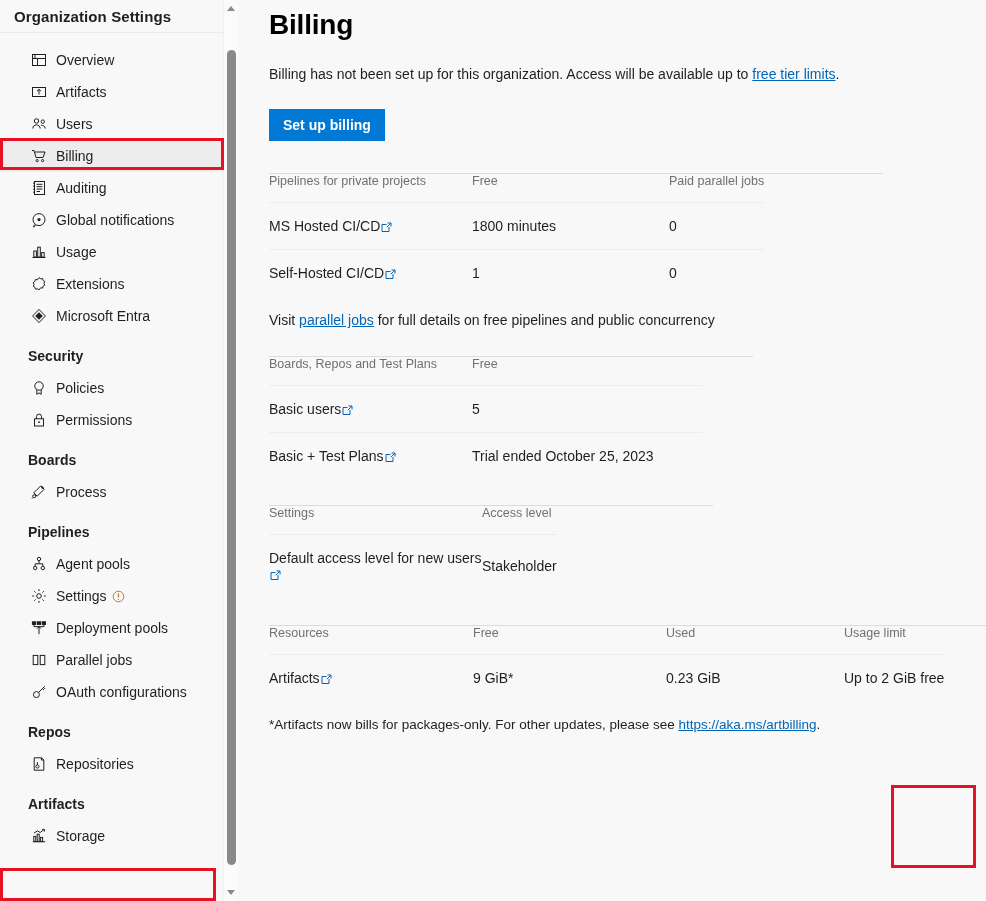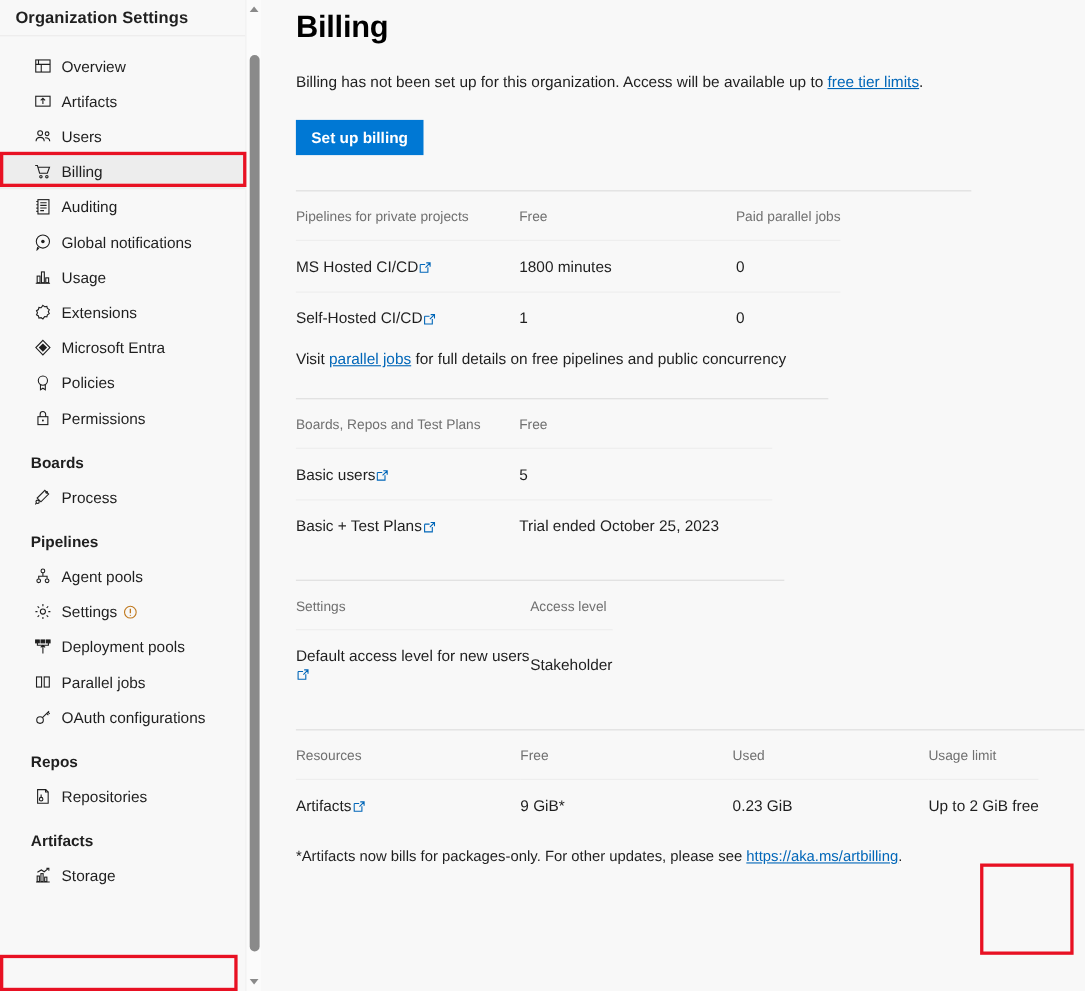--- a/index.html
+++ b/index.html
@@ -199,21 +199,20 @@
     background: #dcdcdc;
     border: 0;
   }
   .hr-wide { width: 614px; margin-top: 32px; }
   .hr-mid  { width: 484px; margin-top: 26px; }
   .hr-narrow { width: 444px; margin-top: 26px; }
   .hr-full { width: 717px; margin-top: 28px; }
 
   table.billing {
     border-collapse: collapse;
-    margin-top: 16px;
     font-size: 14px;
   }
   table.billing th {
     text-align: left;
     font-weight: normal;
     font-size: 12.5px;
     color: #707070;
     padding: 0 0 14px 0;
     vertical-align: bottom;
   }
@@ -235,21 +234,21 @@
     display: inline-block;
     margin-left: 1px;
     position: relative;
     top: 1px;
   }
   .ext-link svg { display: inline-block; vertical-align: -1px; }
 
   .note {
     font-size: 14px;
     color: #1f1f1f;
-    margin-top: 4px;
+    margin-top: 14px;
     line-height: 20px;
   }
   .note-small {
     font-size: 13.5px;
     color: #1f1f1f;
     margin-top: 16px;
   }
   .section { position: relative; }
 </style>
 </head>
@@ -343,20 +342,21 @@
           </div>
           <div class="nav-item">
             <span class="ic">
               <svg width="16" height="16" viewBox="0 0 16 16" fill="none" stroke="#1f1f1f" stroke-width="1">
                 <path d="M8 1.4L14.4 8 8 14.6 1.6 8z"></path>
                 <path d="M8 4.2L11.8 8 8 11.8 4.2 8z" fill="#1f1f1f" stroke="none"></path>
               </svg>
             </span>
             <span>Microsoft Entra</span>
           </div>
+          <div class="nav-group-title">Security</div>
           <div class="nav-item">
             <span class="ic">
               <svg width="16" height="16" viewBox="0 0 16 16" fill="none" stroke="#1f1f1f" stroke-width="1">
                 <circle cx="8" cy="6" r="4.2"></circle>
                 <path d="M5.8 9.7v4.6L8 12.9l2.2 1.4V9.7"></path>
               </svg>
             </span>
             <span>Policies</span>
           </div>
           <div class="nav-item">

